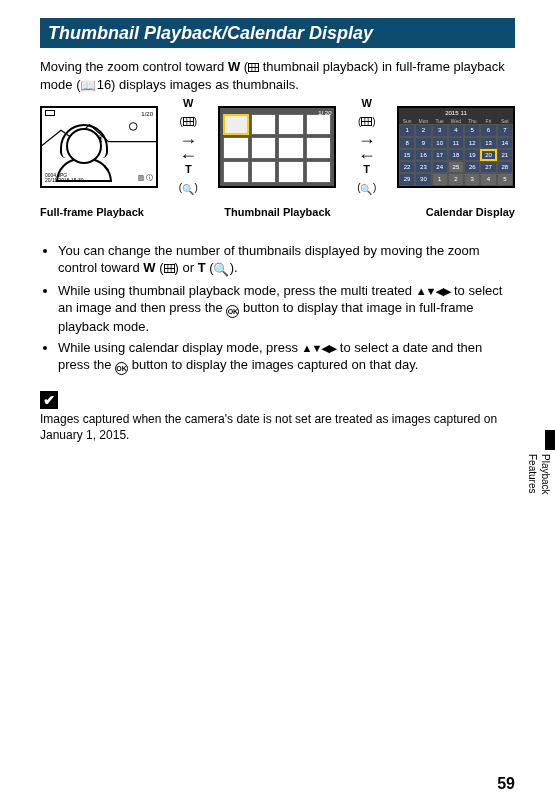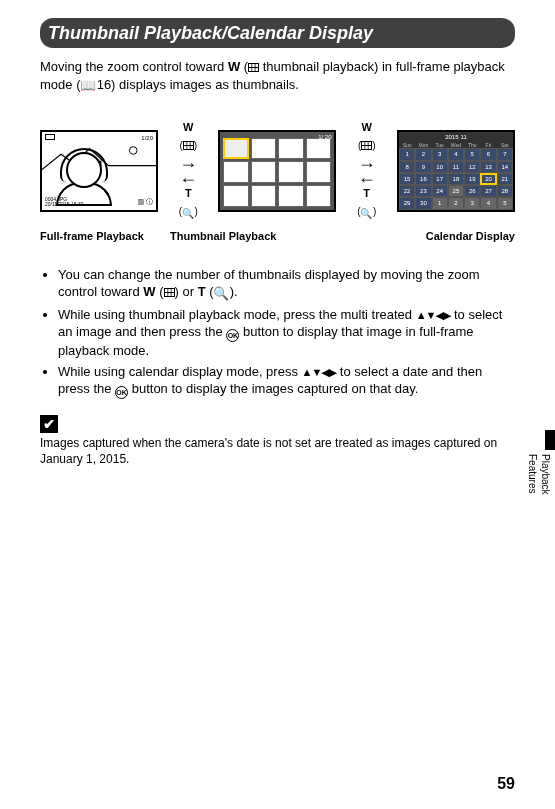--- a/index.html
+++ b/index.html
@@ -10,30 +10,29 @@
     font-family: Arial, Helvetica, sans-serif;
     color: #000;
     position: relative;
     font-size: 13px;
     line-height: 1.35;
   }
   .page {
     padding: 18px 40px 0 40px;
   }
   .heading-bar {
-    background: #404040;
+    background: #0c4a6e;
     color: #fff;
     font-weight: bold;
     font-style: italic;
     font-size: 18px;
     padding: 3px 8px;
     margin-bottom: 10px;
-    border-radius: 13px;
-  }
-  .intro { margin-bottom: 26px; }
+  }
+  .intro { margin-bottom: 2px; }
 
   
   .figrow {
     display: flex;
     align-items: center;
     gap: 4px;
     justify-content: space-between;
     margin-bottom: 8px;
   }
   .figbox {
@@ -90,21 +89,21 @@
   .wt-col .arrow {
     font-size:18px; line-height:0.6; font-weight:normal;
   }
   .wt-col .small { font-size:10px; font-weight:normal;}
   .caprow {
     display:flex; justify-content:space-between;
     font-size:11px; font-weight:bold;
     margin-bottom: 22px;
   }
   .caprow span:nth-child(1){width:130px;}
-  .caprow span:nth-child(2){flex:1;}
+  .caprow span:nth-child(2){flex:1;text-align:center;}
   .caprow span:nth-child(3){width:130px;text-align:right;}
 
   ul.bullets {
     list-style: disc;
     padding-left: 18px;
     margin-bottom: 16px;
   }
   ul.bullets li { margin-bottom: 3px; }
 
   .note-head {

